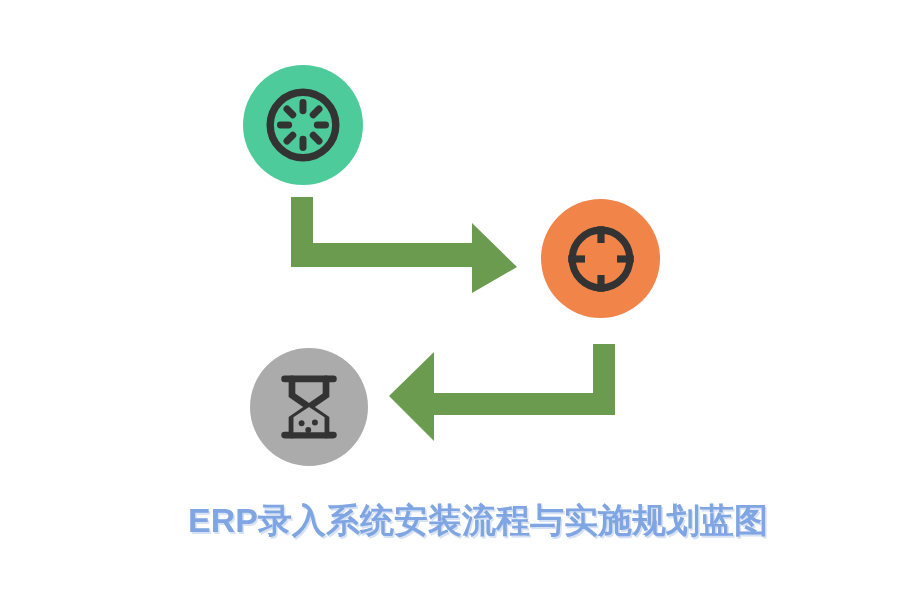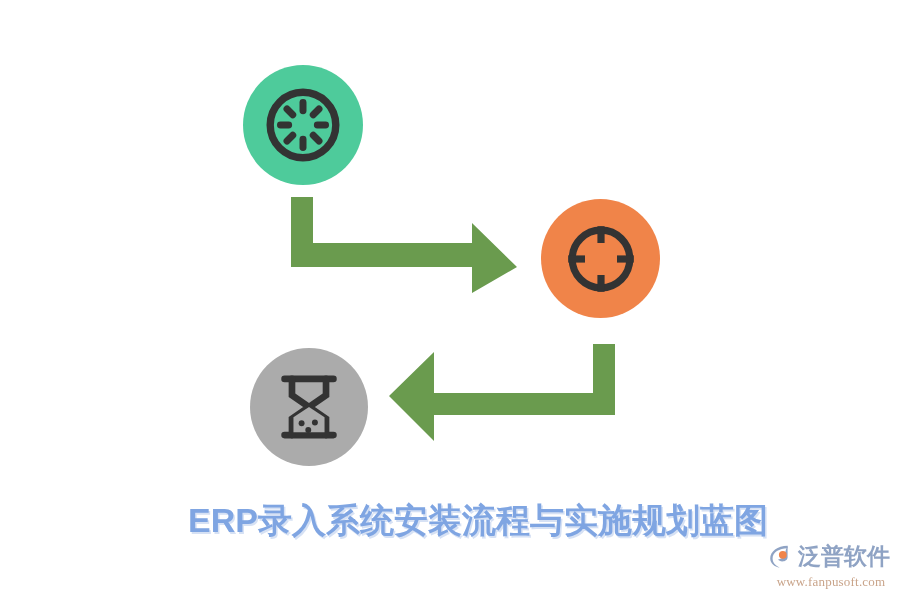--- a/index.html
+++ b/index.html
@@ -180,27 +180,14 @@
           <circle cx="40" cy="72" r="4"></circle>
           <circle cx="58" cy="71" r="4"></circle>
           <circle cx="49" cy="81" r="4"></circle>
         </g>
       </svg>
     </span>
   </div>
 
   <div id="title">ERP录入系统安装流程与实施规划蓝图</div>
 
-  <div id="watermark">
-    <div id="watermark-row">
-      <span id="watermark-mark">
-        <svg width="30" height="30" viewBox="0 0 100 100" aria-hidden="true">
-          <path d="M 72 16 C 38 16 14 36 14 58 C 14 74 28 86 46 88 C 30 82 22 70 22 58 C 22 38 44 24 72 24 Z" fill="#8FA3C4"></path>
-          <path d="M 72 16 L 72 54 C 72 62 64 68 54 68 C 48 68 43 66 40 62 C 52 60 62 52 64 40 C 65 32 68 24 72 16 Z" fill="#8FA3C4"></path>
-          <circle cx="56" cy="46" r="13" fill="#F08449"></circle>
-        </svg>
-      </span>
-      <span id="watermark-brand">泛普软件</span>
-    </div>
-    <div id="watermark-url">www.fanpusoft.com</div>
-  </div>
 
 </div>
 
 </body></html>

